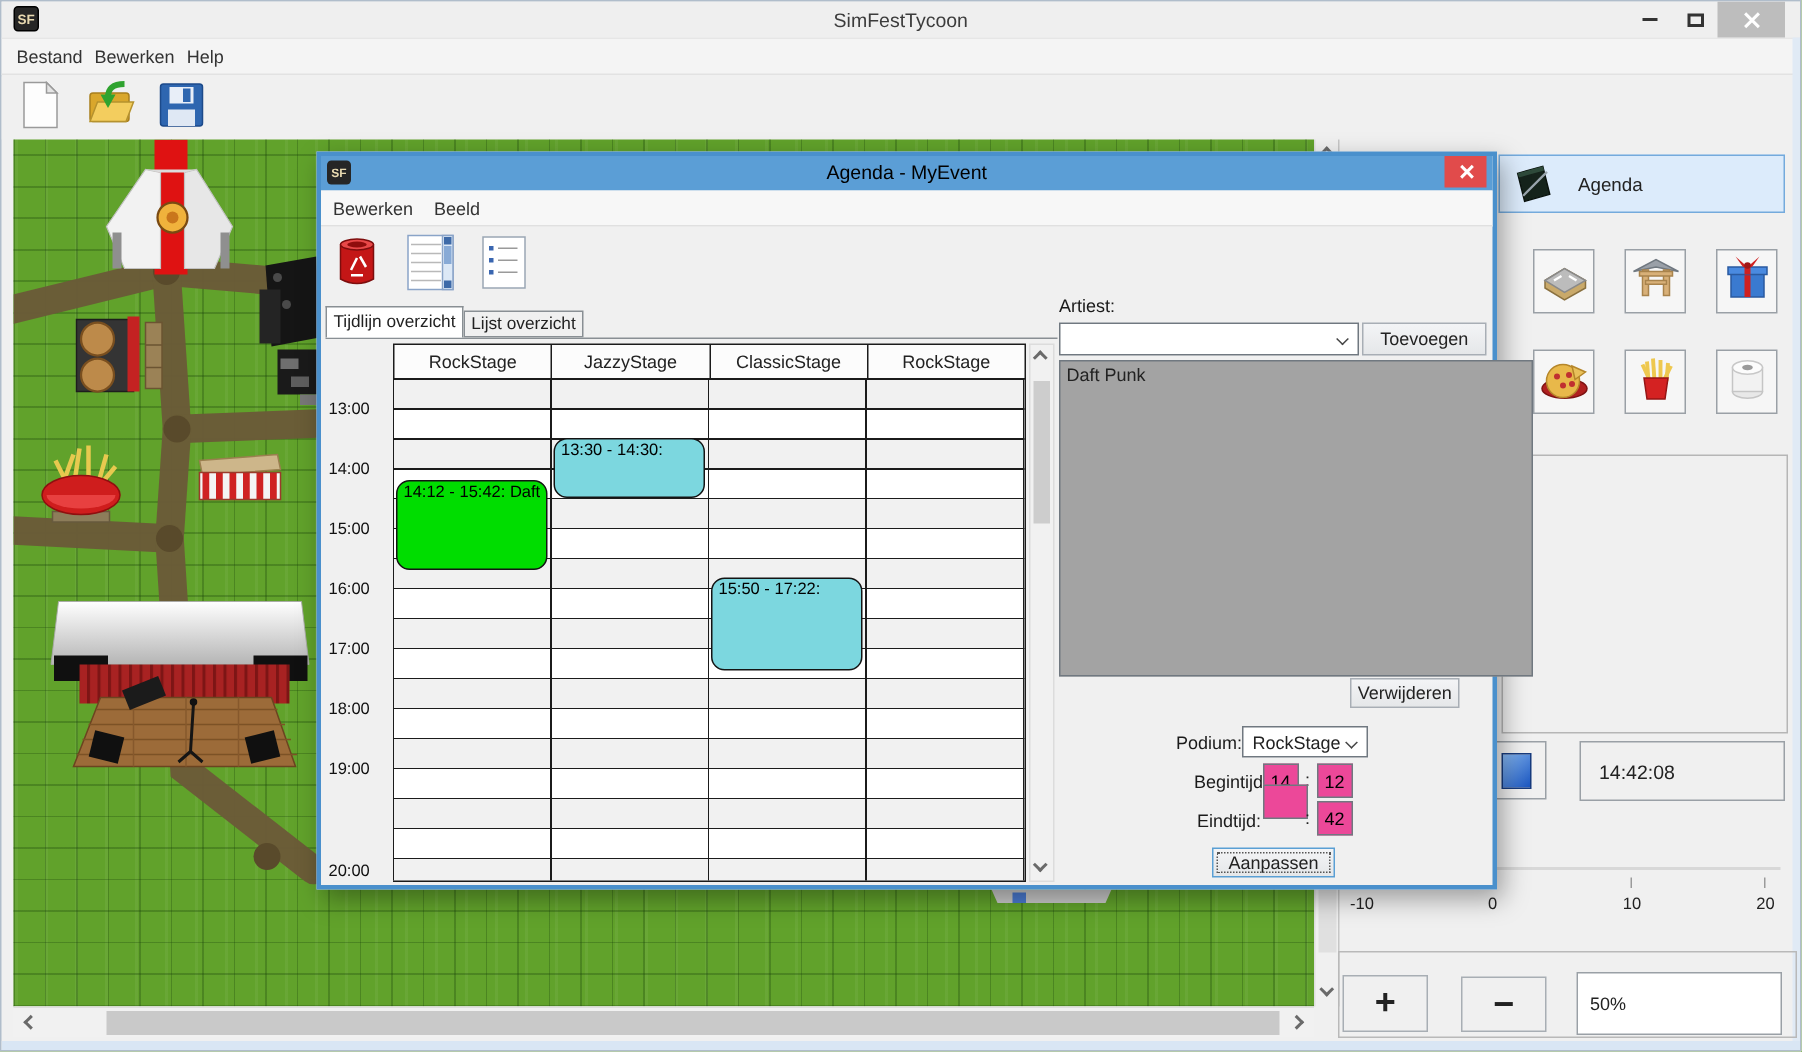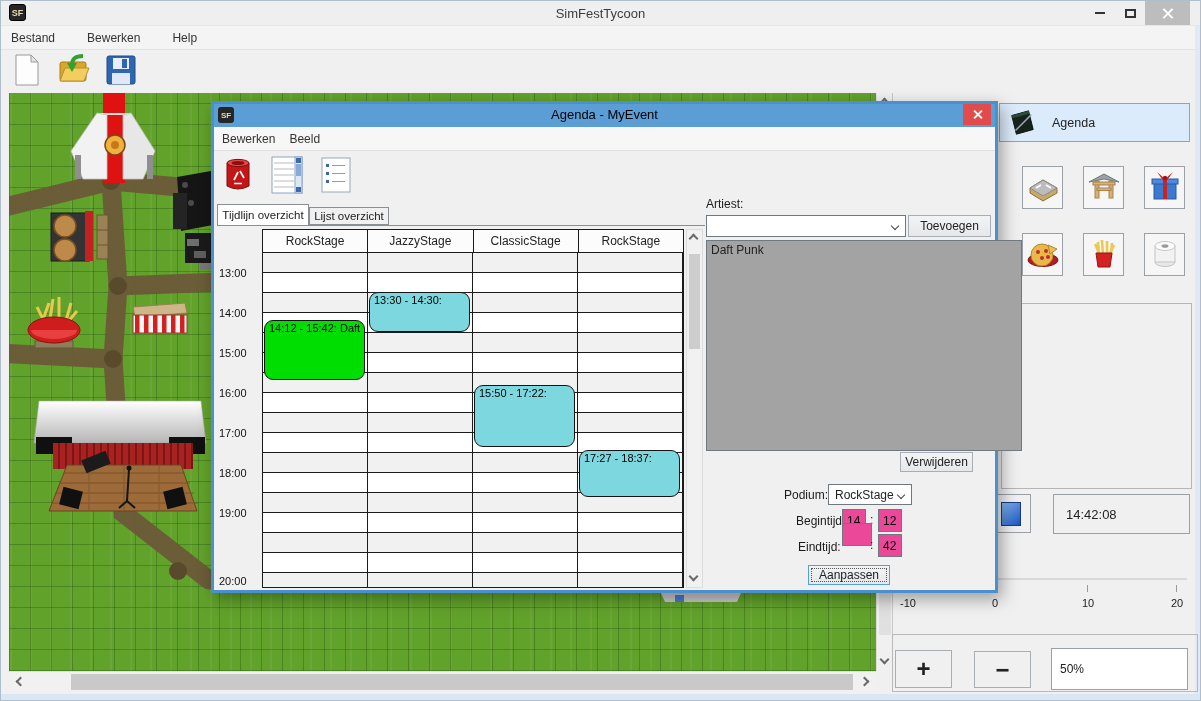--- a/index.html
+++ b/index.html
@@ -13,21 +13,21 @@
   .win-title{position:absolute;left:0;width:100%;text-align:center;font-size:13px;color:#3c3c3c}
   .win-controls{position:absolute;right:10px;top:0;height:24px;display:flex;z-index:3}
   .win-btn{width:30px;height:24px;display:flex;align-items:center;justify-content:center}
   .win-btn.close{width:45px;background:#bdbdbd}
   .g-min{width:10px;height:2px;background:#333}
   .g-max{width:11px;height:9px;border:2px solid #333}
   .g-close{position:relative;width:11px;height:11px}
   .g-close::before,.g-close::after{content:"";position:absolute;left:5px;top:-1px;width:2px;height:13px;background:#fff}
   .g-close::before{transform:rotate(45deg)}
   .g-close::after{transform:rotate(-45deg)}
-  .menubar{position:absolute;left:0;top:24px;width:100%;height:25px;background:#f4f4f4;border-top:1px solid #e6e6e6;border-bottom:1px solid #e2e2e2;display:flex;align-items:center;padding-left:10px;gap:32px}
+  .menubar{position:absolute;left:0;top:24px;width:100%;height:25px;background:#f4f4f4;border-top:1px solid #e6e6e6;border-bottom:1px solid #e2e2e2;display:flex;align-items:center;padding-left:10px;gap:8px}
   .menu-item{font-size:12px;color:#333}
   .toolbar{position:absolute;left:0;top:50px;width:100%;height:42px;background:#f0f0f0;display:flex;align-items:center;gap:11px;padding-left:8px}
   .tool-btn{width:36px;height:38px;display:flex;align-items:center;justify-content:center}
 
   
   .map-viewport{position:absolute;left:8px;top:92px;width:867px;height:578px;overflow:hidden;background-color:#61a22b;
     background-image:
       repeating-linear-gradient(0deg, rgba(20,60,8,.28) 0 1px, transparent 1px 21px),
       repeating-linear-gradient(90deg, rgba(20,60,8,.28) 0 1px, transparent 1px 21px),
       repeating-linear-gradient(90deg, rgba(255,255,255,.05) 1px 3px, transparent 3px 21px);}
@@ -411,21 +411,20 @@
       <div class="sched-header" id="sched-header">
           <div class="cell">RockStage</div>
           <div class="cell">JazzyStage</div>
           <div class="cell">ClassicStage</div>
           <div class="cell">RockStage</div>
         </div>
       <div class="grid" id="grid">
           <div class="event" style="background: rgb(0, 221, 0); left: 2px; width: 101px; top: 68px; height: 60px;">14:12 - 15:42: Daft Punk</div>
           <div class="event" style="background: rgb(124, 215, 223); left: 107px; width: 101px; top: 40px; height: 40px;">13:30 - 14:30:</div>
           <div class="event" style="background: rgb(124, 215, 223); left: 212px; width: 101px; top: 133.333px; height: 61.3333px;">15:50 - 17:22:</div>
-          <div class="event" style="background: rgb(124, 215, 223); left: 317px; width: 101px; top: 198px; height: 46.6667px;">17:27 - 18:37:</div>
         </div>
       <div class="sched-sb">
         <span class="chev up" style="left:3px;top:5px"></span>
         <div class="thumb"></div>
         <span class="chev down" style="left:3px;bottom:7px"></span>
       </div>
     <div class="tlabel" style="top: 41px;">13:00</div>
         <div class="tlabel" style="top: 81px;">14:00</div>
         <div class="tlabel" style="top: 121px;">15:00</div>
         <div class="tlabel" style="top: 161px;">16:00</div>

